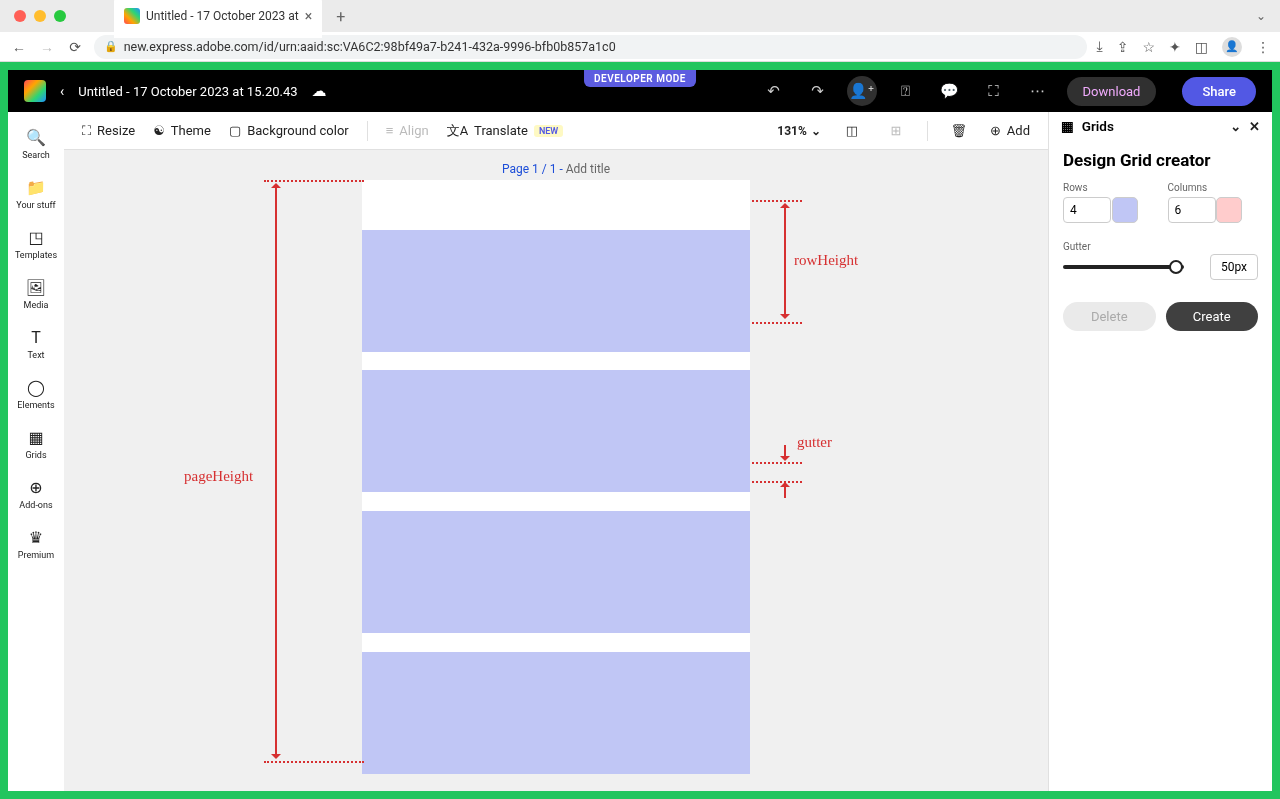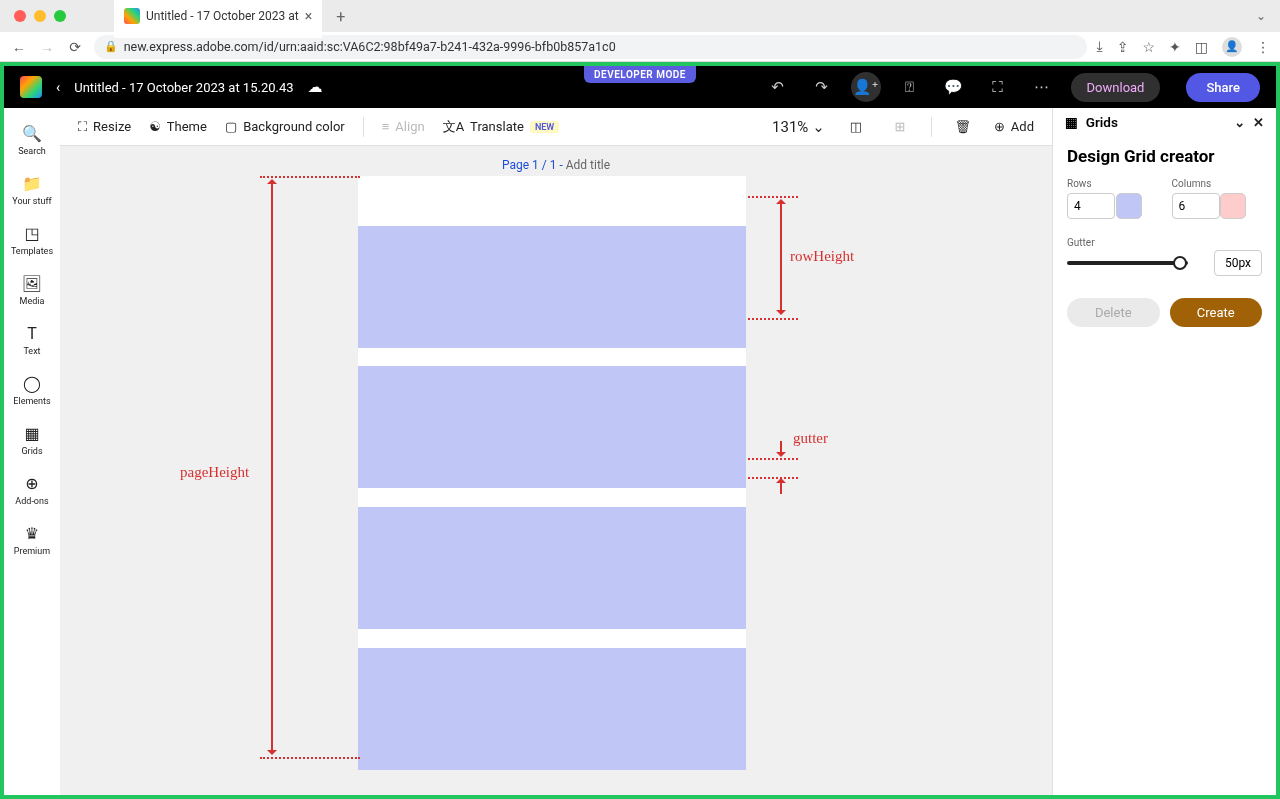--- a/index.html
+++ b/index.html
@@ -21,21 +21,21 @@
 .addr-bar { height: 30px; display: flex; align-items: center; padding: 0 10px; gap: 10px; background: #fff; border-bottom: 1px solid #ddd; }
 .nav-icon { width: 18px; text-align: center; color: #555; cursor: pointer; font-size: 14px; }
 .nav-icon.disabled { color: #bbb; }
 .url-wrap { flex: 1; display: flex; align-items: center; gap: 6px; background: #f1f3f4; border-radius: 14px; padding: 2px 10px; height: 24px; font-size: 12.5px; color: #333; }
 .url-wrap .lock { font-size: 11px; }
 .addr-icons { display: flex; gap: 14px; align-items: center; color: #555; font-size: 14px; }
 .addr-icons span { cursor: pointer; }
 .avatar-small { width: 20px; height: 20px; border-radius: 50%; background: #ddd; display: flex; align-items: center; justify-content: center; font-size: 11px; }
 
 
-.app-frame { position: absolute; top: 62px; left: 0; right: 0; bottom: 0; border: 4px solid #22c55e; border-radius: 0; display: flex; flex-direction: column; }
+.app-frame { position: absolute; top: 62px; left: 0; right: 0; bottom: 0; border: 8px solid #22c55e; border-radius: 0; display: flex; flex-direction: column; }
 
 
 .dev-badge { position: absolute; top: 0; left: 50%; transform: translateX(-50%); background: #5c5ce0; color: #fff; font-size: 10px; font-weight: 600; padding: 3px 10px; border-radius: 0 0 6px 6px; letter-spacing: 0.5px; z-index: 10; }
 
 
 .app-bar { height: 42px; background: #000; display: flex; align-items: center; padding: 0 16px; gap: 14px; color: #fff; }
 .logo { width: 22px; height: 22px; background: linear-gradient(135deg,#ff4757 0%,#ffa502 33%,#2ed573 66%,#1e90ff 100%); border-radius: 4px; }
 .back-chevron { color: #fff; cursor: pointer; font-size: 14px; }
 .doc-title { font-size: 13px; }
 .cloud-icon { color: #fff; font-size: 15px; }
@@ -45,21 +45,21 @@
 .btn-download { background: #303030; color: #f0abfc; border: none; padding: 7px 16px; border-radius: 16px; font-size: 13px; cursor: pointer; }
 .btn-share { background: #5258e4; color: #fff; border: none; padding: 7px 20px; border-radius: 16px; font-size: 13px; cursor: pointer; font-weight: 500; margin-left: 12px; }
 
 
 .tool-bar { height: 38px; background: #fff; border-bottom: 1px solid #e0e0e0; display: flex; align-items: center; padding: 0 18px; gap: 18px; font-size: 13px; color: #222; }
 .tool { display: flex; align-items: center; gap: 6px; cursor: pointer; }
 .tool.disabled { color: #bbb; cursor: default; }
 .tool-sep { width: 1px; height: 20px; background: #e0e0e0; }
 .new-badge { background: #fef9c3; color: #5258e4; font-size: 9px; font-weight: 600; padding: 1px 5px; border-radius: 3px; }
 .tool-bar .spacer { flex: 1; }
-.zoom { display: flex; align-items: center; gap: 4px; font-size: 15px; font-weight: 400; }
+.zoom { display: flex; align-items: center; gap: 4px; font-size: 12px; font-weight: 700; }
 .tool-icon-btn { width: 26px; height: 26px; display: flex; align-items: center; justify-content: center; cursor: pointer; color: #222; }
 .tool-icon-btn.disabled { color: #bbb; }
 
 
 .main-area { flex: 1; display: flex; overflow: hidden; background: #fff; }
 
 
 .left-rail { width: 56px; background: #fff; display: flex; flex-direction: column; align-items: center; padding-top: 10px; gap: 6px; }
 .rail-item { width: 48px; display: flex; flex-direction: column; align-items: center; gap: 3px; padding: 6px 0; cursor: pointer; font-size: 9px; color: #222; }
 .rail-item .ricon { font-size: 16px; }
@@ -103,21 +103,21 @@
 .swatch-row { background: #c0c6f5; }
 .swatch-col { background: #fcc; }
 .gutter-field label { font-size: 10px; color: #666; }
 .slider-row { display: flex; align-items: center; gap: 26px; }
 .slider-track { flex: 1; height: 4px; background: #222; border-radius: 2px; position: relative; }
 .slider-thumb { position: absolute; width: 14px; height: 14px; border-radius: 50%; background: #fff; border: 2px solid #222; top: -5px; left: 88%; }
 .slider-val { width: 48px; height: 26px; border: 1px solid #ccc; border-radius: 4px; font-size: 12px; display: flex; align-items: center; justify-content: center; }
 .btn-row { display: flex; gap: 10px; margin-top: 10px; }
 .pbtn { flex: 1; border: none; padding: 7px 0; border-radius: 15px; font-size: 13px; cursor: pointer; }
 .pbtn-delete { background: #eaeaea; color: #aaa; }
-.pbtn-create { background: #a16207; color: #fff; }
+.pbtn-create { background: #404040; color: #fff; }
 </style>
 </head>
 <body>
 
 <div class="browser-chrome">
   <div class="tab-bar">
     <div class="traffic-lights">
       <div class="tl tl-red"></div>
       <div class="tl tl-yellow"></div>
       <div class="tl tl-green"></div>

